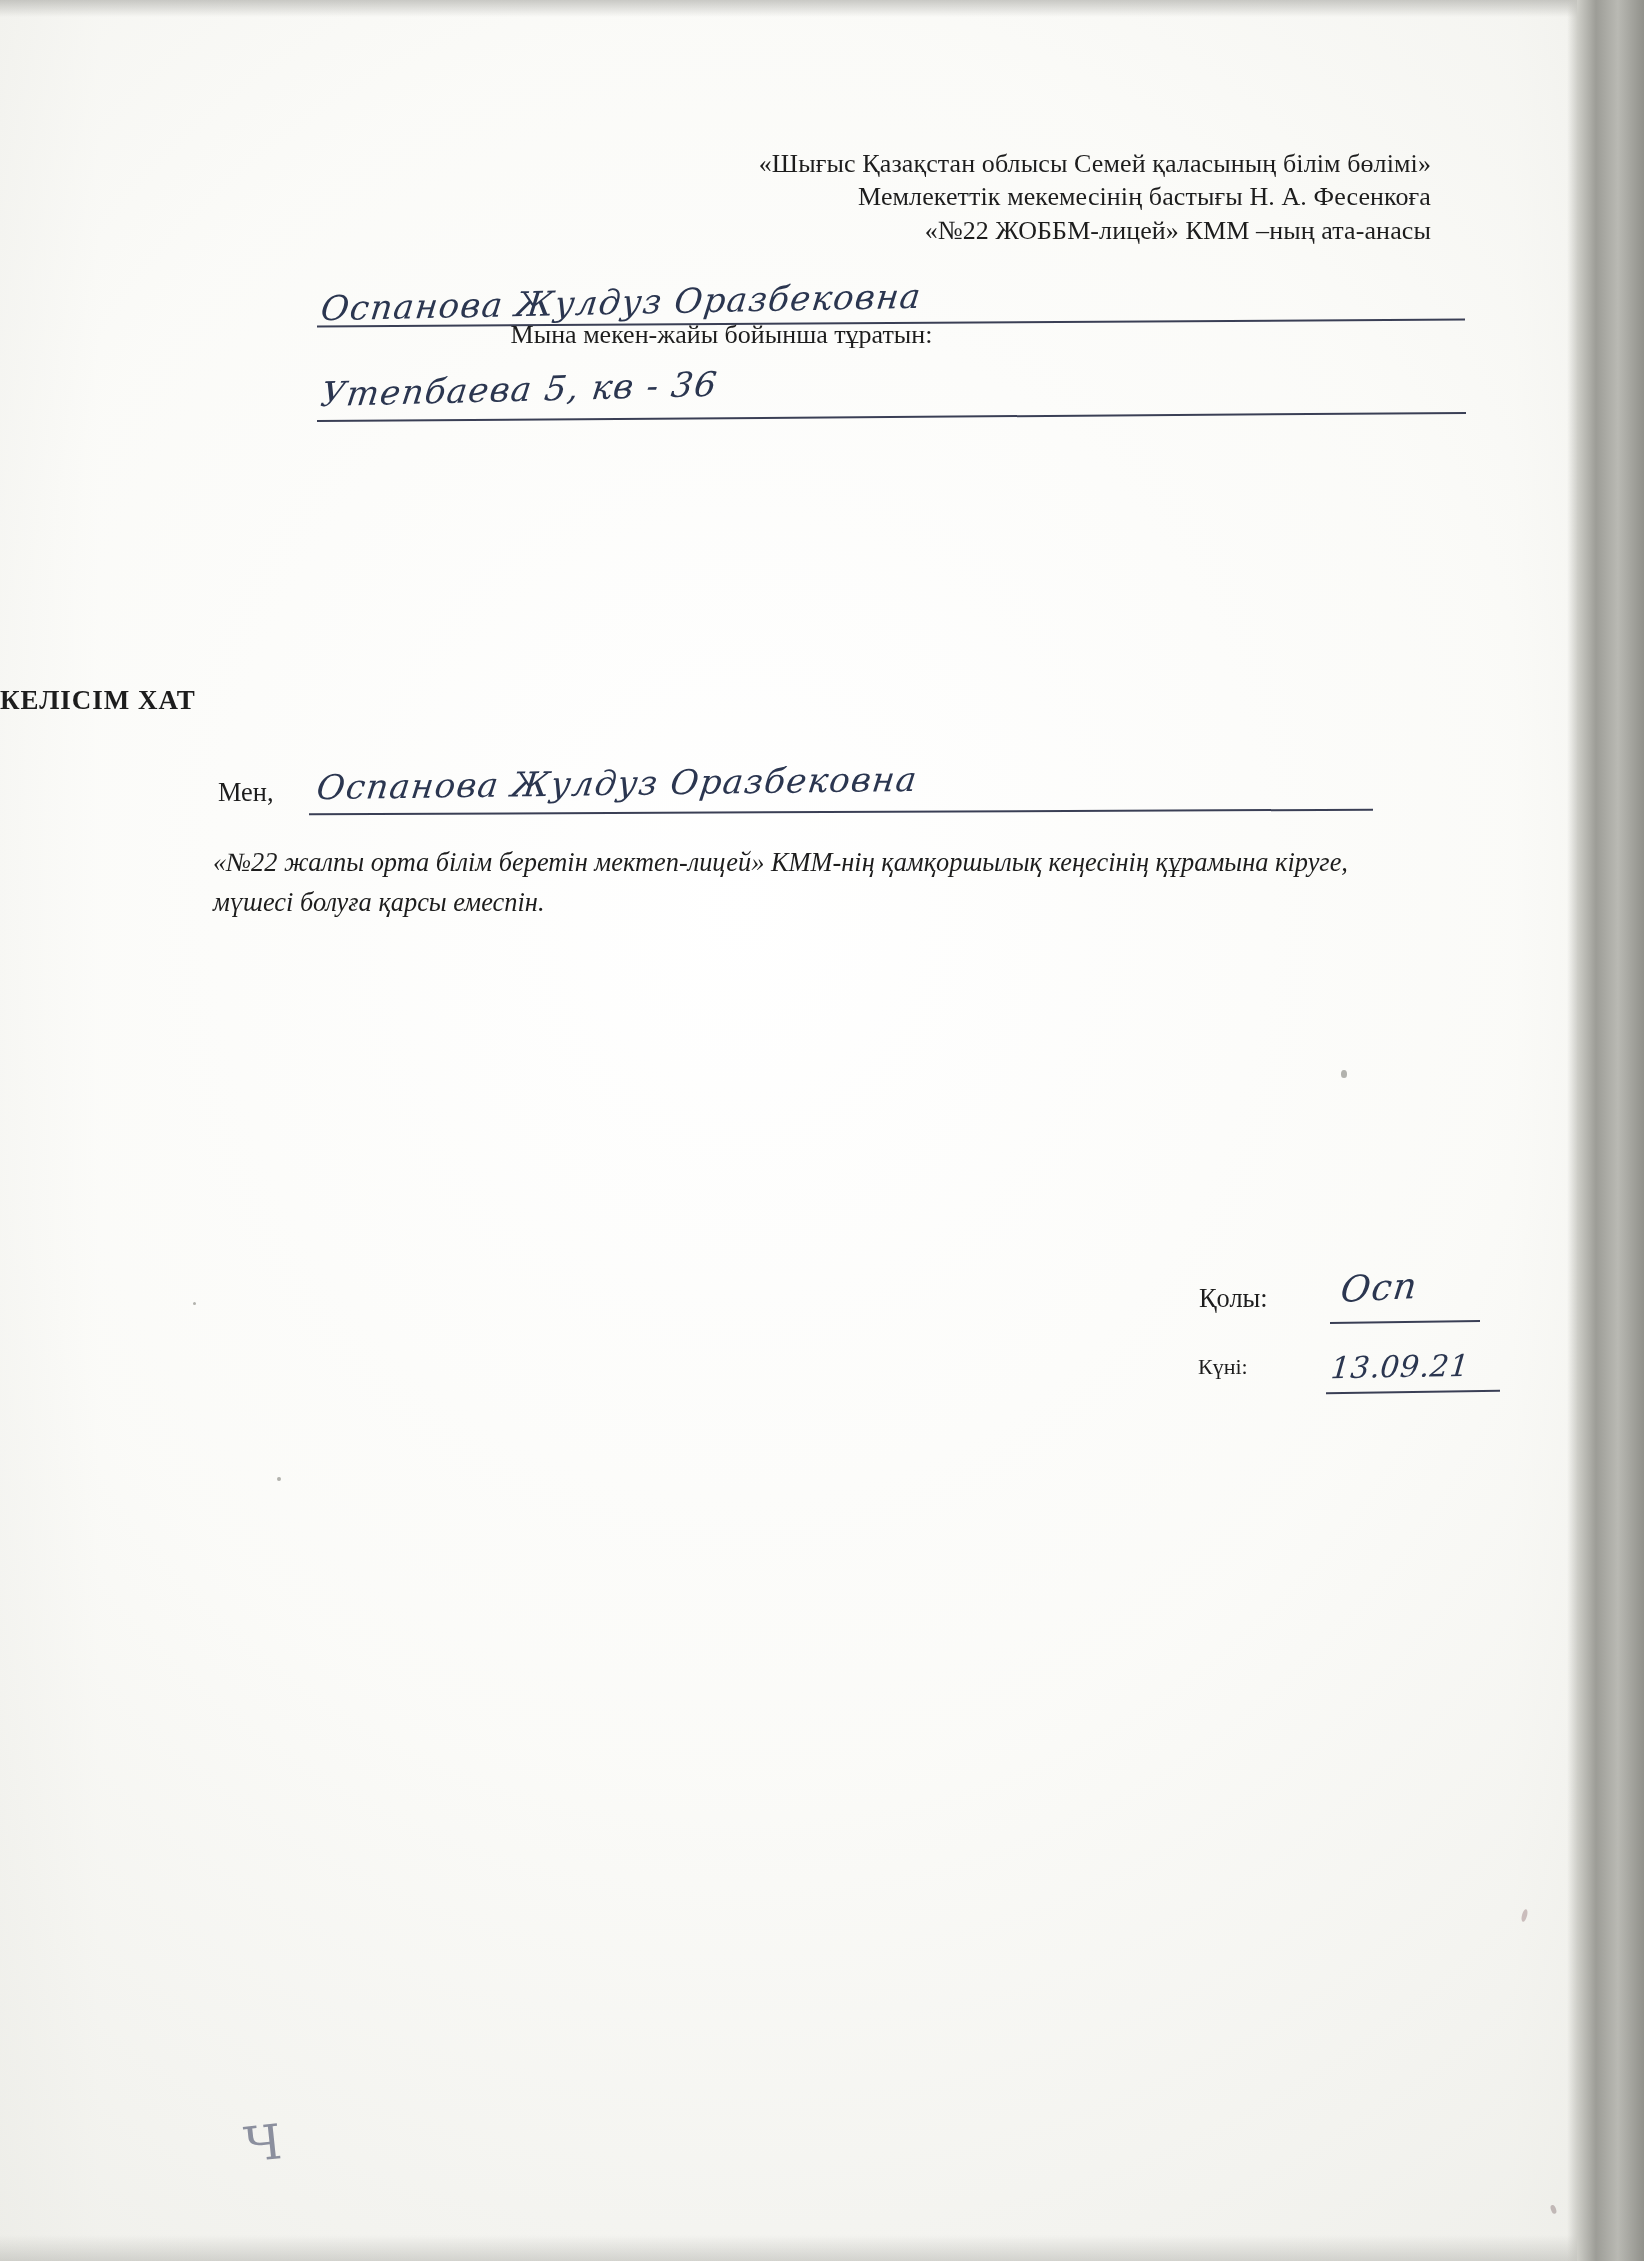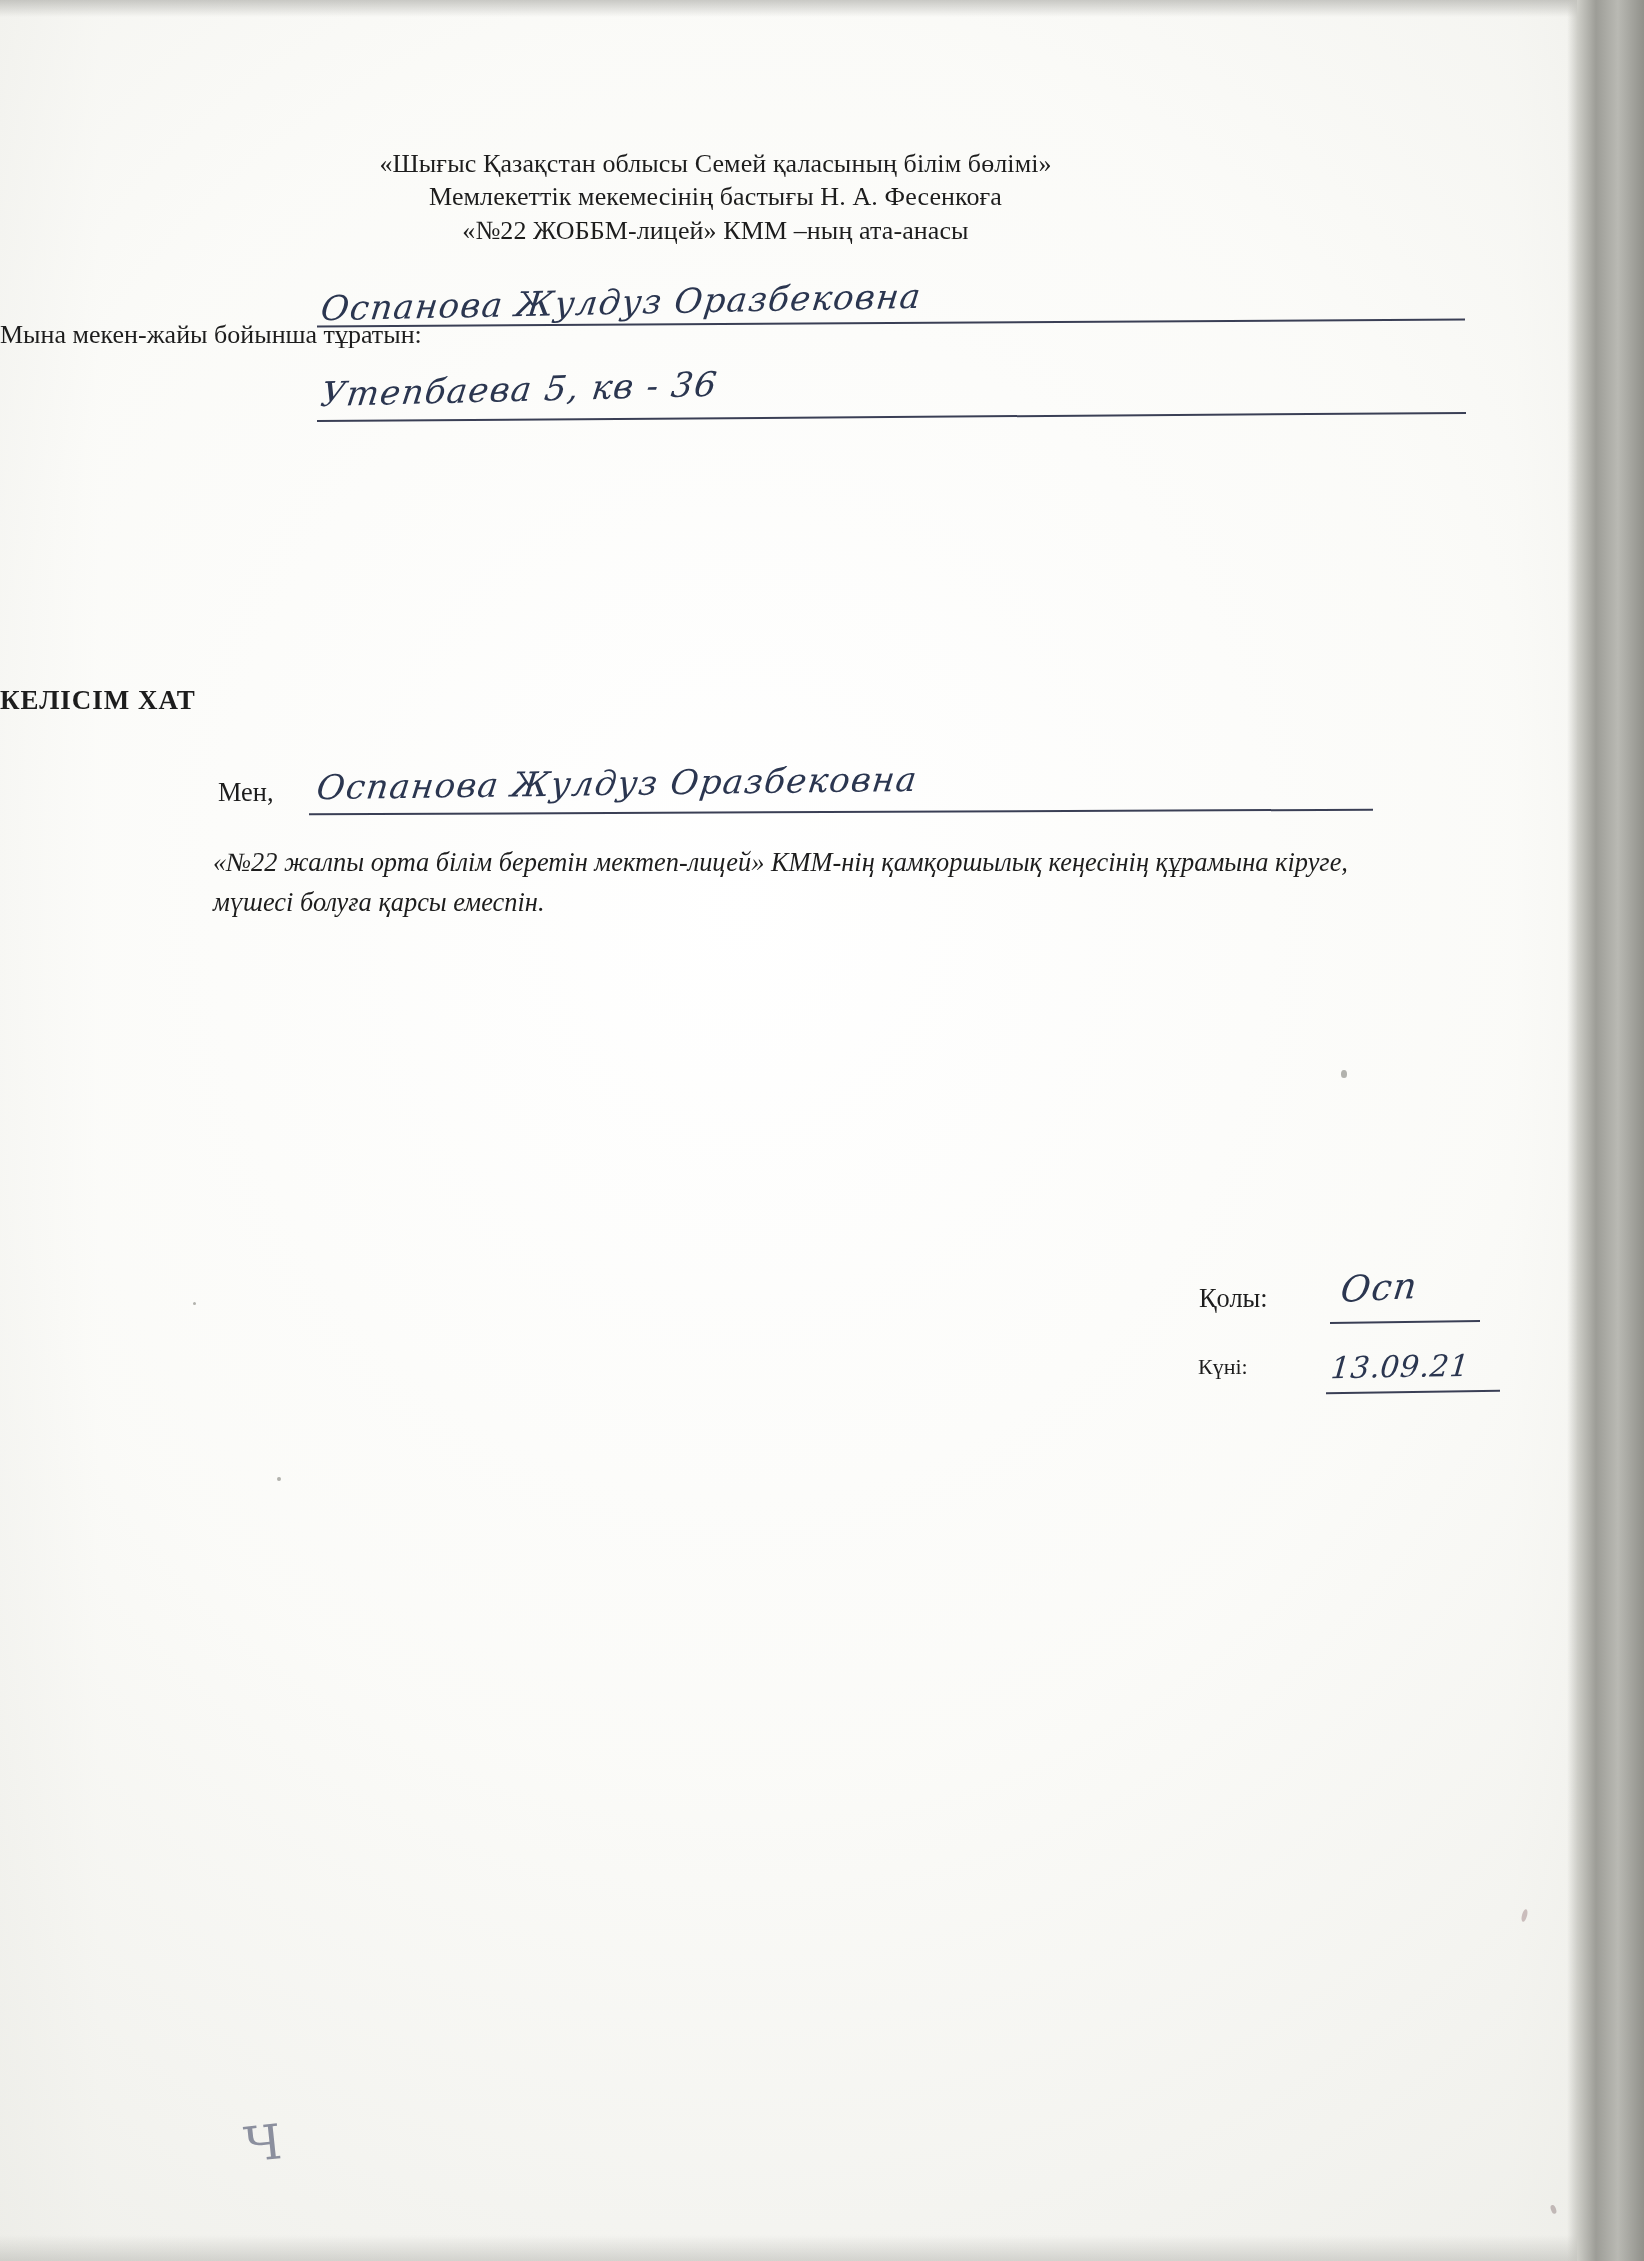--- a/index.html
+++ b/index.html
@@ -53,37 +53,37 @@
     height: 26px;
     background: linear-gradient(0deg, rgba(170,170,165,0.45) 0%, rgba(253,253,251,0) 100%);
   }
 
   
   .header-block {
     position: absolute;
     left: 0;
     top: 147px;
     width: 1470px;
-    text-align: center;
+    text-align: right;
     padding-right: 39px;
     box-sizing: border-box;
   }
   .header-line {
     font-size: 26px;
     line-height: 1.28;
     letter-spacing: 0.1px;
     white-space: nowrap;
   }
 
   .addr-label {
     position: absolute;
-    left: 0;
+    left: 6px;
     top: 320px;
     width: 1470px;
-    text-align: left;
+    text-align: center;
     padding-right: 39px;
     box-sizing: border-box;
     font-size: 26px;
     white-space: nowrap;
   }
 
   
   .hand {
     font-family: "DejaVu Serif", serif;
     font-style: italic;

